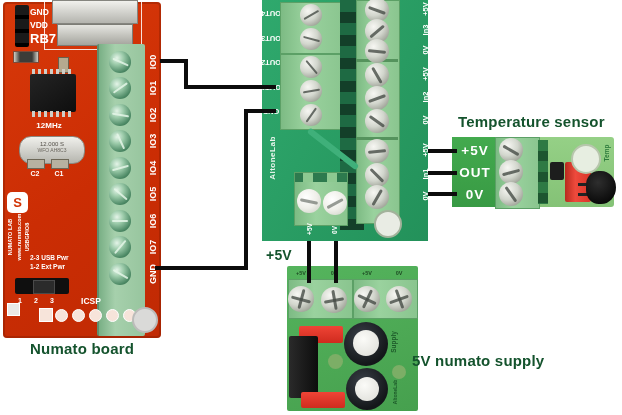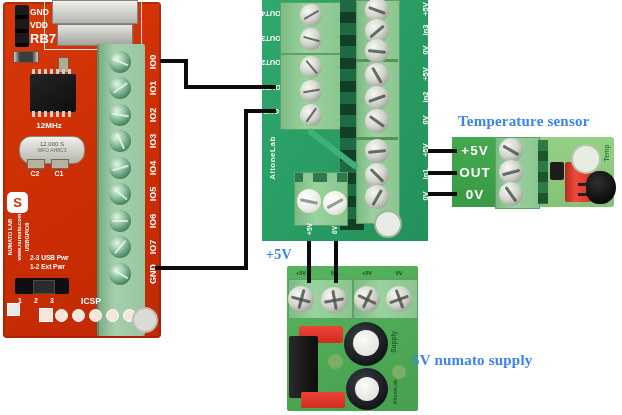--- a/index.html
+++ b/index.html
@@ -4,21 +4,21 @@
 <style>
   html,body{margin:0;padding:0;background:#fff;}
   .stage{position:relative;width:622px;height:415px;background:#fff;overflow:hidden;
          font-family:"Liberation Sans",sans-serif;}
   .abs{position:absolute;}
   .lbl{position:absolute;display:flex;align-items:center;justify-content:center;}
   .vr{transform:rotate(-90deg);}
   .flip{transform:rotate(180deg);}
   .silk{color:#fff;font-weight:700;}
   .wire{position:absolute;background:#0c0c0c;}
-  .cap{position:absolute;font-weight:700;font-size:15px;color:#3b82f6;letter-spacing:.2px;font-family:Liberation Serif, serif;}
+  .cap{position:absolute;font-weight:700;font-size:15px;color:#14532d;letter-spacing:.2px;}
   
   .numato{background:linear-gradient(145deg,#d8390a,#cb2d04 55%,#c02a04);border-radius:4px;
           box-shadow:inset 0 0 0 2px rgba(120,25,0,.35);}
   .breakout{background:linear-gradient(120deg,#2fa96d,#23915a);}
   .sensorb{background:linear-gradient(180deg,#95d086,#84c276);border-radius:3px;}
   .powerb{background:linear-gradient(160deg,#55b45d,#46a04e);border-radius:2px;}
   .block{background:linear-gradient(90deg,#7dbb84,#9ad29e 40%,#8ac58f);border:1px solid #5ca066;}
   
   .screw{position:absolute;border-radius:50%;}
   .screw i{position:absolute;left:12%;right:12%;top:45%;height:11%;border-radius:2px;
@@ -308,16 +308,17 @@
   <div class="wire" style="left:184px;top:85px;width:92px;height:4px;"></div>
   <div class="wire" style="left:246px;top:109px;width:30px;height:4px;"></div>
   <div class="wire" style="left:244px;top:109px;width:4px;height:161px;"></div>
   <div class="wire" style="left:155px;top:266px;width:93px;height:4px;"></div>
   <div class="wire" style="left:428px;top:149px;width:29px;height:4px;"></div>
   <div class="wire" style="left:428px;top:171px;width:29px;height:4px;"></div>
   <div class="wire" style="left:428px;top:192px;width:29px;height:4px;"></div>
   <div class="wire" style="left:307px;top:241px;width:4px;height:42px;"></div>
   <div class="wire" style="left:334px;top:241px;width:4px;height:42px;"></div>
 
+  <div class="cap" style="left:30px;top:340px;">Numato board</div>
   <div class="cap" style="left:412px;top:352px;">5V numato supply</div>
   <div class="cap" style="left:266px;top:247px;font-size:14px;">+5V</div>
 
 </div>
 
 </body></html>

